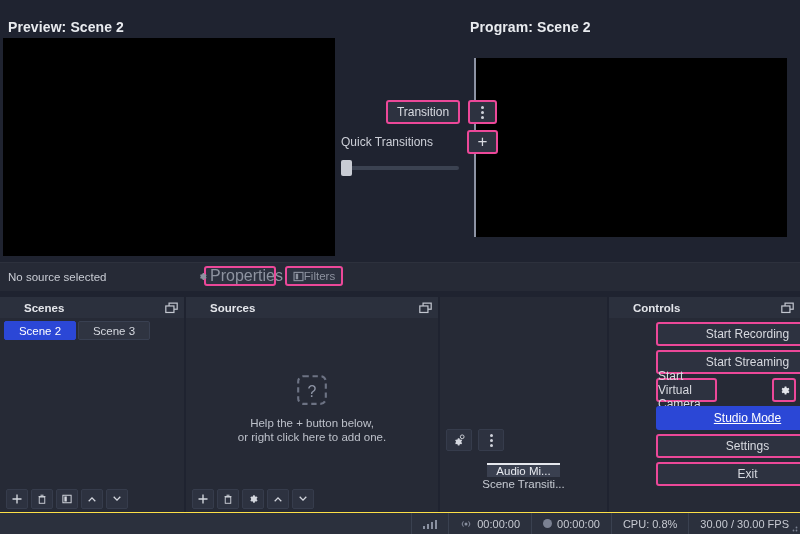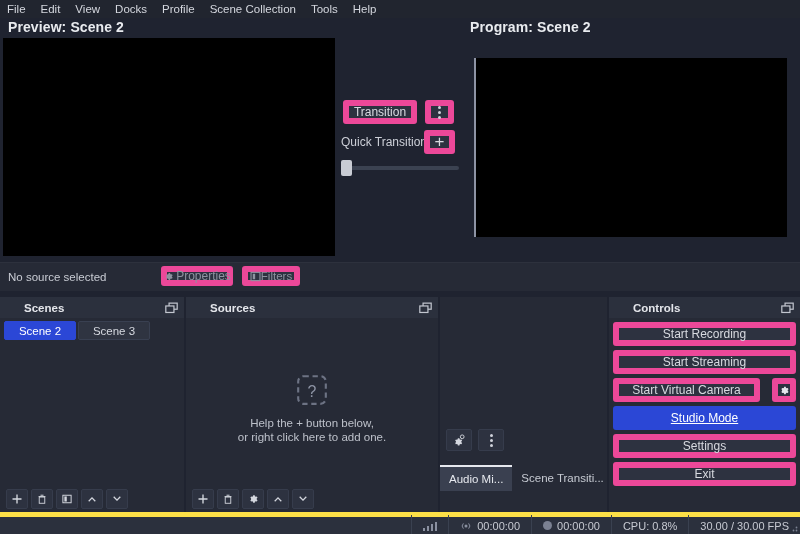--- a/index.html
+++ b/index.html
@@ -34,24 +34,24 @@
   #program-title { left: 470px; top: 19px; }
 
   
   .video-black { position: absolute; background: #000; }
   #preview-video { left: 3px; top: 38px; width: 332px; height: 218px; }
   #program-video { left: 474px; top: 58px; width: 313px; height: 179px;
     border-left: 2px solid #8d93a4; }
 
   
   .btn {
-    background: #2d3240; border: 6px solid #ec4899; border-radius: 3px;
+    background: #2d3240; border: 2px solid #ec4899; border-radius: 3px;
     color: #d8dae0; font-size: 12px; font-family: "Liberation Sans", sans-serif;
     display: flex; align-items: center; justify-content: center;
-    cursor: pointer; user-select: none;
+    cursor: pointer; user-select: none; margin-left: 43px;
   }
   #transition-btn { position: absolute; left: 343px; top: 100px; width: 74px; height: 24px; }
   #transition-menu-btn { position: absolute; left: 425px; top: 100px; width: 29px; height: 24px; }
   #quick-trans-label { position: absolute; left: 341px; top: 135px; font-size: 12px; color: #cdd0d8; }
   #quick-trans-add { position: absolute; left: 424px; top: 130px; width: 31px; height: 24px; font-size: 17px; }
 
   .dots-v { display: flex; flex-direction: column; gap: 2px; align-items: center; }
   .dots-v i { width: 3px; height: 3px; background: #cfd2da; border-radius: 50%; display: block; }
 
   
@@ -60,21 +60,21 @@
   #tbar-track { position: absolute; left: 5px; right: 0; top: 6px; height: 4px;
     background: #3b4251; border-radius: 2px; }
   #tbar-handle { position: absolute; left: 0px; top: 0px; width: 11px; height: 16px;
     background: #c9ccd4; border-radius: 2px; }
 
   
   #srcbar { position: absolute; left: 0; top: 262px; width: 800px; height: 29px;
     background: #262a36; border-top: 1px solid #2d313d; }
   #no-source-label { position: absolute; left: 8px; top: 271px; font-size: 11.5px; color: #c9ccd4; }
   #properties-btn { position: absolute; left: 161px; top: 266px; width: 72px; height: 20px;
-    gap: 2px; font-size: 12px; color: #8e93a0; }
+    gap: 2px; font-size: 16px; color: #8e93a0; }
   #filters-btn { position: absolute; left: 242px; top: 266px; width: 58px; height: 20px;
     font-size: 11.5px; color: #8e93a0; }
 
   .gear-ico { width: 11px; height: 11px; flex: none; }
   .filt-ico { width: 11px; height: 11px; flex: none; }
 
   
   .dock { position: absolute; background: #262a36; }
   .dock-head {
     height: 21px; background: #2b303d;
@@ -115,66 +115,56 @@
     width: 22px; height: 20px; background: #2d3240; border: 1px solid #363c4c;
     border-radius: 2px; display: flex; align-items: center; justify-content: center;
     cursor: pointer;
   }
   .tool-btn svg { width: 12px; height: 12px; }
 
   
   #mixer-tools { position: absolute; left: 6px; bottom: 40px; display: flex; gap: 6px; }
   #mixer-tools .tool-btn { width: 26px; height: 22px; }
   #mixer-tabs { position: absolute; left: 0; bottom: 0; width: 167px; height: 28px;
-    display: flex; align-items: flex-end; }
+    display: flex; align-items: center; flex-direction: column; }
   .mx-tab { height: 26px; display: flex; align-items: center; justify-content: center;
     font-size: 11.5px; color: #c6cad2; padding: 0 9px; cursor: pointer;
     background: transparent; white-space: nowrap; }
   .mx-tab.active { background: #3a4050; border-top: 2px solid #e6e8ee; color: #e6e8ee; }
 
   
   #controls-stack { position: absolute; left: 4px; top: 4px; width: 183px;
     display: flex; flex-direction: column; gap: 4px; }
   .ctrl-btn { height: 24px; width: 100%; font-size: 12px; }
   .ctrl-row { display: flex; gap: 12px; }
   .ctrl-row .ctrl-btn { flex: 1; }
   .ctrl-gear { width: 24px; height: 24px; flex: none; }
   .ctrl-btn.primary { background: #2b47d6; border-color: #2b47d6; color: #fff; text-decoration: underline; }
 
   
   #statusbar { position: absolute; left: 0; bottom: 0; width: 800px; height: 22px;
-    background: #2b303d; border-top: 5px solid #fde047;
+    background: #2b303d; border-top: 1px solid #fde047;
     display: flex; align-items: center; justify-content: flex-end; }
   .st-cell { height: 22px; display: flex; align-items: center; gap: 5px;
     padding: 0 11px; border-left: 1px solid #3a4150; font-size: 11px; color: #c7cad2;
     white-space: nowrap; }
   .st-bars { display: flex; align-items: flex-end; gap: 1.5px; height: 10px; }
   .st-bars i { width: 2.5px; background: #8a90a0; display: block; }
   .st-bars i:nth-child(1) { height: 3px; }
   .st-bars i:nth-child(2) { height: 5px; }
   .st-bars i:nth-child(3) { height: 7px; }
   .st-bars i:nth-child(4) { height: 9px; }
   .rec-dot { width: 9px; height: 9px; border-radius: 50%; background: #7b8192; display: block; }
   #grip { position: absolute; right: 2px; bottom: 2px; width: 10px; height: 10px; }
 </style>
 </head>
 <body>
 
 <div id="app">
 
-  <div class="menubar">
-    <span class="menu-item">File</span>
-    <span class="menu-item">Edit</span>
-    <span class="menu-item">View</span>
-    <span class="menu-item">Docks</span>
-    <span class="menu-item">Profile</span>
-    <span class="menu-item">Scene Collection</span>
-    <span class="menu-item">Tools</span>
-    <span class="menu-item">Help</span>
-  </div>
 
   <div class="sect-title" id="preview-title">Preview: Scene 2</div>
   <div class="video-black" id="preview-video"></div>
 
   <div class="sect-title" id="program-title">Program: Scene 2</div>
   <div class="video-black" id="program-video"></div>
 
   <div class="btn" id="transition-btn">Transition</div>
   <div class="btn" id="transition-menu-btn">
     <span class="dots-v">

